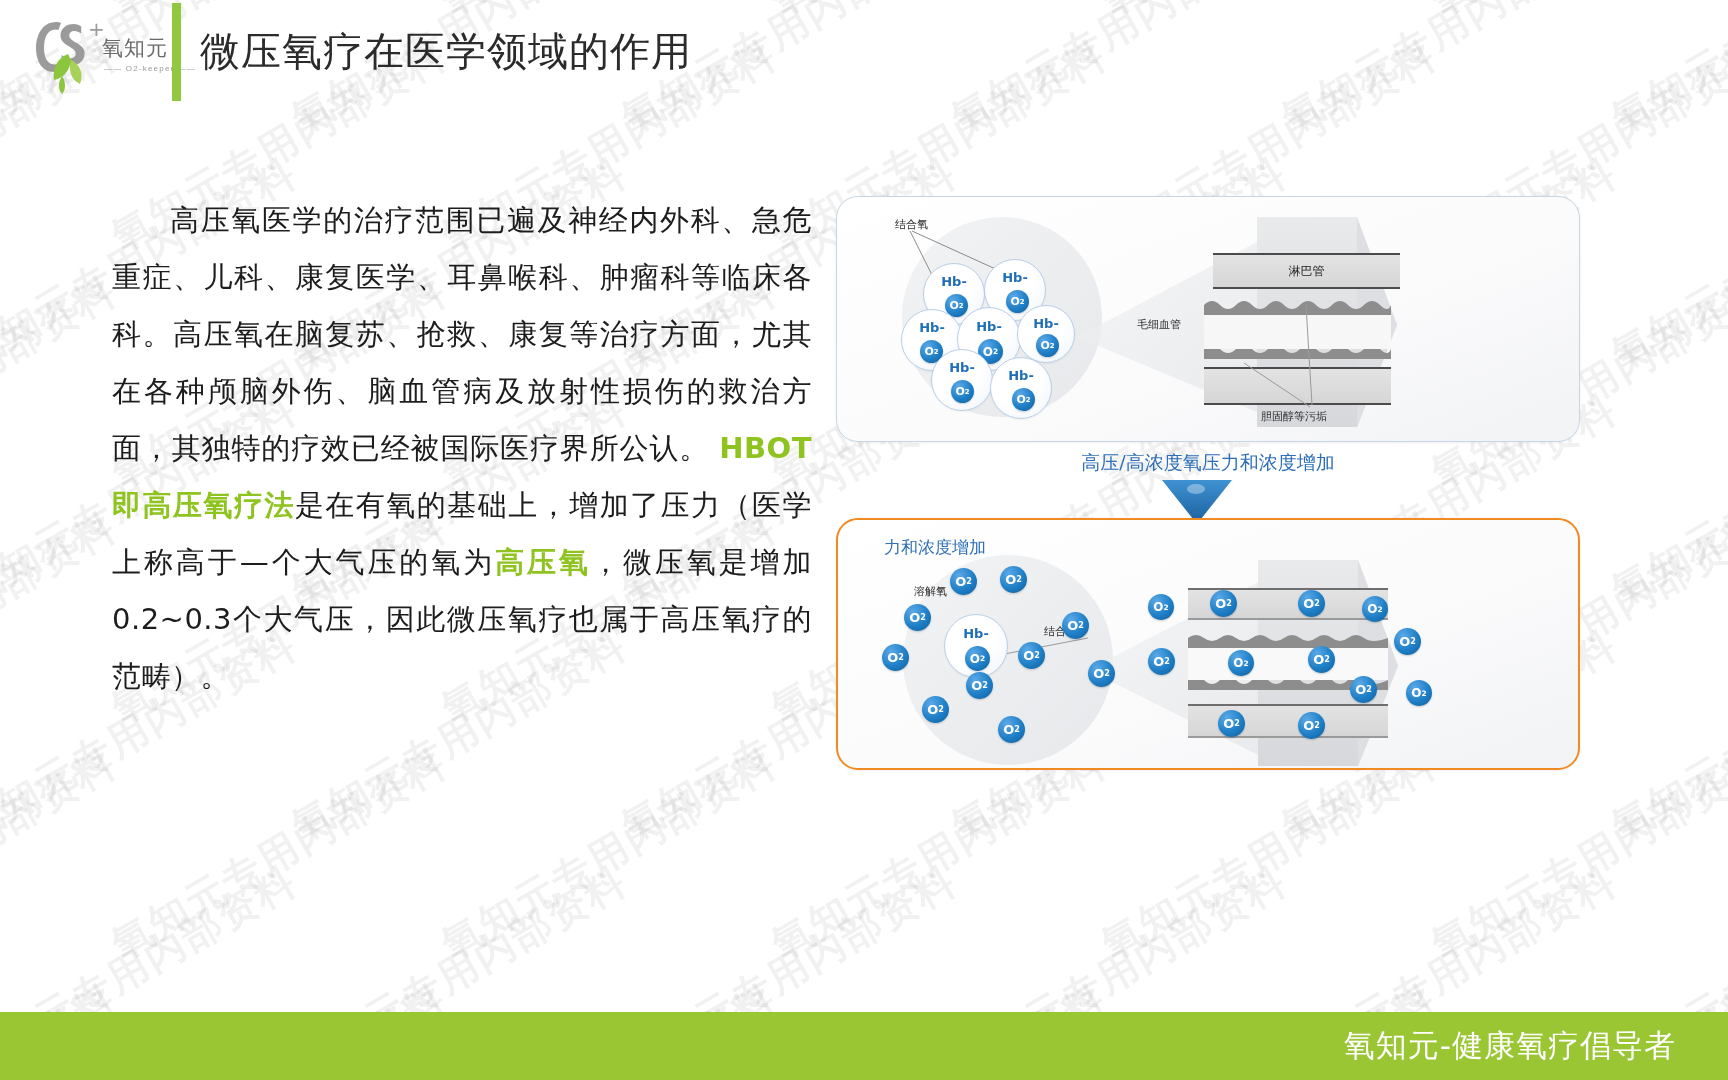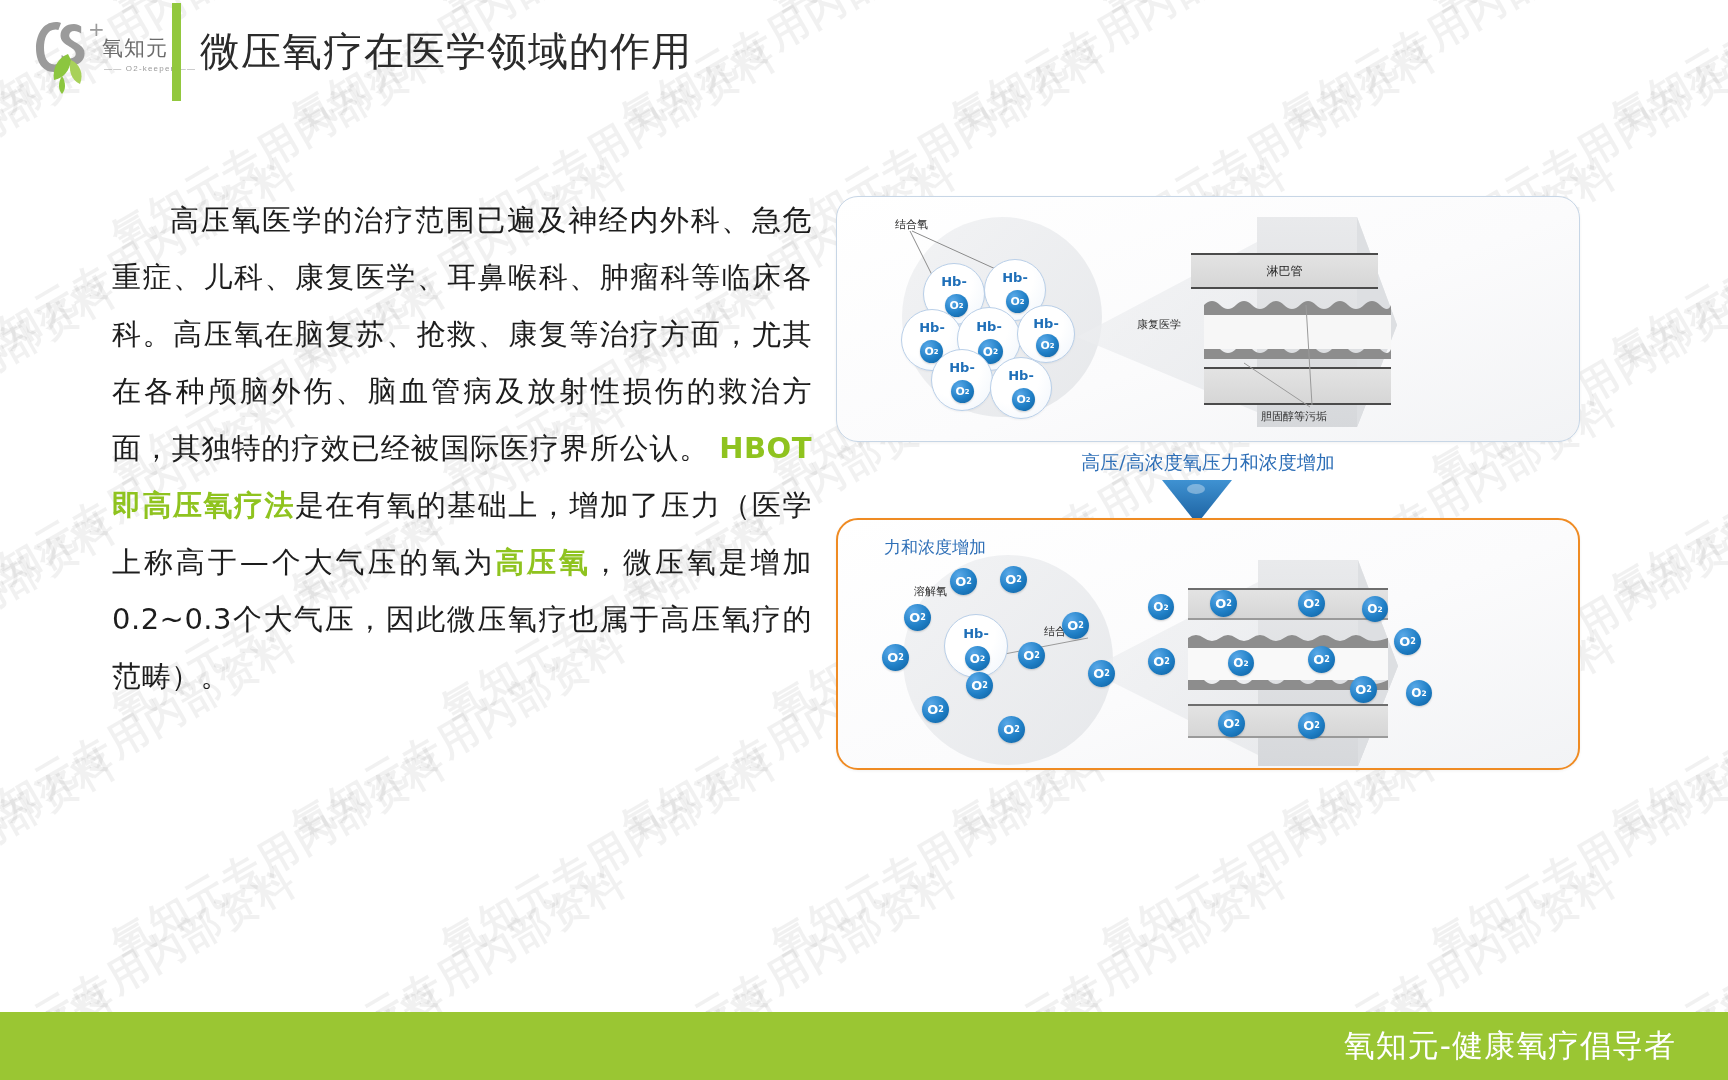--- a/index.html
+++ b/index.html
@@ -313,29 +313,29 @@
     </div>
     <div class="hbcell" style="left:94px;  top:152px; width:62px; height:62px;">
       <span class="hbtxt">Hb-</span>
       <span class="o2dot" style="left:19px; top:30px; width:23px; height:23px; font-size:11px;">O<sub>2</sub></span>
     </div>
     <div class="hbcell" style="left:153px; top:160px; width:62px; height:62px;">
       <span class="hbtxt">Hb-</span>
       <span class="o2dot" style="left:21px; top:30px; width:23px; height:23px; font-size:11px;">O<sub>2</sub></span>
     </div>
 
-    <div class="vessel-band" style="left:354px; top:56px; width:187px; height:36px;">
+    <div class="vessel-band" style="left:376px; top:56px; width:187px; height:36px;">
       <div class="vessel-txt">淋巴管</div>
     </div>
     <svg style="position:absolute;left:367px;top:100px;" width="187" height="64">
       <path d="M0 8 Q8 0 16 8 T32 8 T48 8 T64 8 T80 8 T96 8 T112 8 T128 8 T144 8 T160 8 T176 8 T187 8 L187 18 L0 18 Z" fill="#8d8d8d"></path>
       <path d="M0 52 Q8 44 16 52 T32 52 T48 52 T64 52 T80 52 T96 52 T112 52 T128 52 T144 52 T160 52 T176 52 T187 52 L187 62 L0 62 Z" fill="#8d8d8d"></path>
       <rect x="0" y="18" width="187" height="34" fill="#f7f7f7"></rect>
     </svg>
-    <div class="lbl" style="left:300px; top:120px;">康复医学</div>
+    <div class="lbl" style="left:300px; top:120px;">毛细血管</div>
     <div class="vessel-band" style="left:367px; top:170px; width:187px; height:38px;"></div>
     <div class="lbl" style="left:424px; top:212px;">胆固醇等污垢</div>
     <svg style="position:absolute;left:367px;top:104px;" width="187" height="112">
       <line x1="102" y1="4" x2="108" y2="104" stroke="#9a9a9a" stroke-width="1"></line>
       <line x1="40" y1="62" x2="106" y2="106" stroke="#9a9a9a" stroke-width="1"></line>
     </svg>
 
   </div>
 </div>
 

